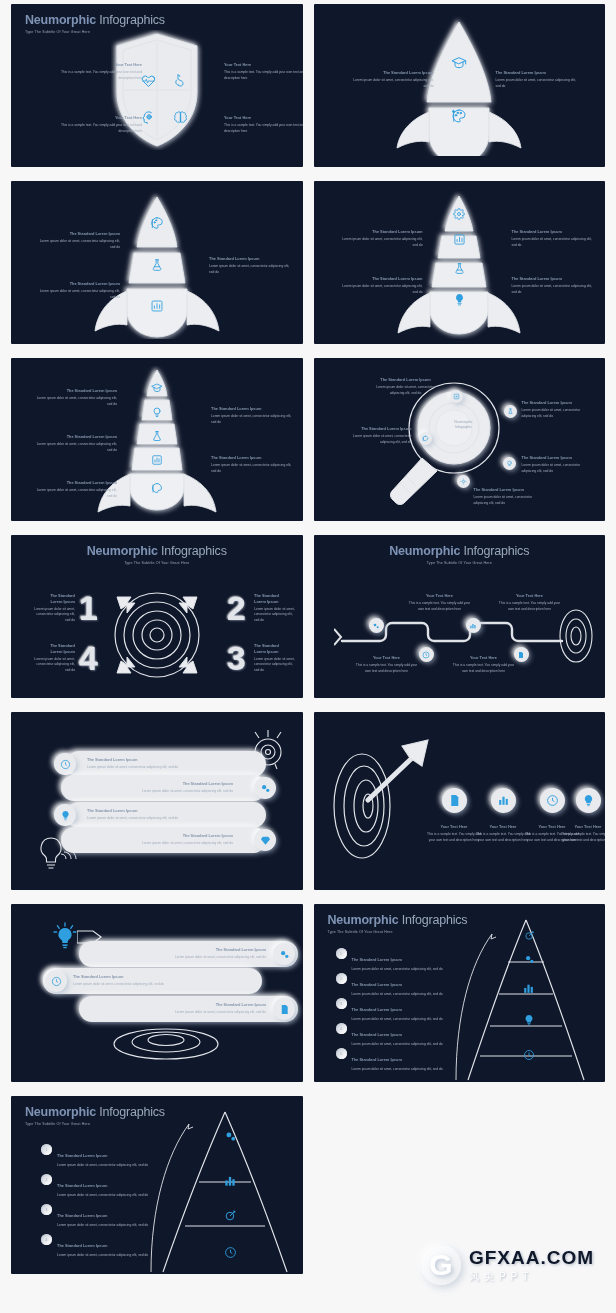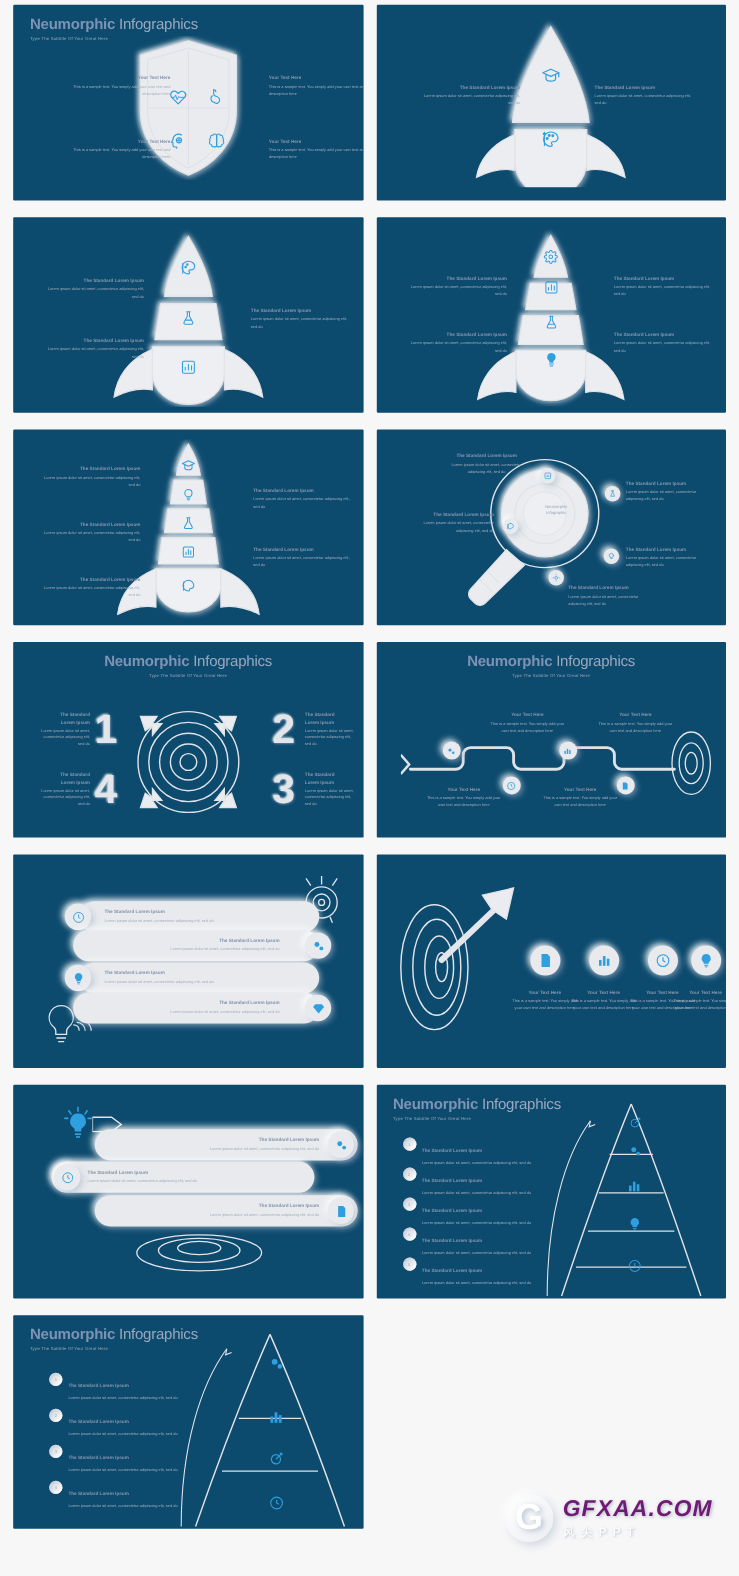--- a/index.html
+++ b/index.html
@@ -10,21 +10,21 @@
     position:relative;
     overflow:hidden;
   }
   .grid {
     display:grid;
     grid-template-columns:1fr 1fr;
     gap:14px 11px;
     padding:4px 11px 0 11px;
   }
   .slide {
-    background:#0c4a6e;
+    background:#0f172a;
     position:relative;
     height:163px;
     overflow:hidden;
     border-radius:1px;
   }
   .slide.tall { height:178px; }
 
   
   .title { position:absolute; left:14px; top:9px; }
   .title .t1 { font-size:12.5px; font-weight:bold; color:#7e93b4; letter-spacing:-.2px; }
@@ -87,22 +87,22 @@
   
   .wm { position:absolute; right:22px; bottom:28px; display:flex; align-items:center; gap:8px; }
   .wm .g {
     width:40px;height:40px;border-radius:50%;
     display:flex;align-items:center;justify-content:center;
     font-size:30px;font-weight:bold;color:#ffffff;
     text-shadow:2px 2px 4px rgba(163,177,198,.7);
     background:linear-gradient(135deg,#ffffff,#eceef1);
     box-shadow:3px 3px 7px rgba(163,177,198,.45), -2px -2px 6px #fff;
   }
-  .wm .txt .a { font-size:19px; font-weight:bold; color:#701a75; letter-spacing:1px;
-                text-shadow:1px 1px 3px rgba(150,160,175,.75);font-style:italic; }
+  .wm .txt .a { font-size:19px; font-weight:bold; color:#0f172a; letter-spacing:1px;
+                text-shadow:1px 1px 3px rgba(150,160,175,.75); }
   .wm .txt .b { font-size:10px; color:#fff; letter-spacing:5px; margin-top:1px;
                 text-shadow:1px 1px 2px rgba(150,160,175,.7); }
 </style>
 </head>
 <body>
 
 <div class="grid">
 
   <div class="slide">
     <div class="title">

